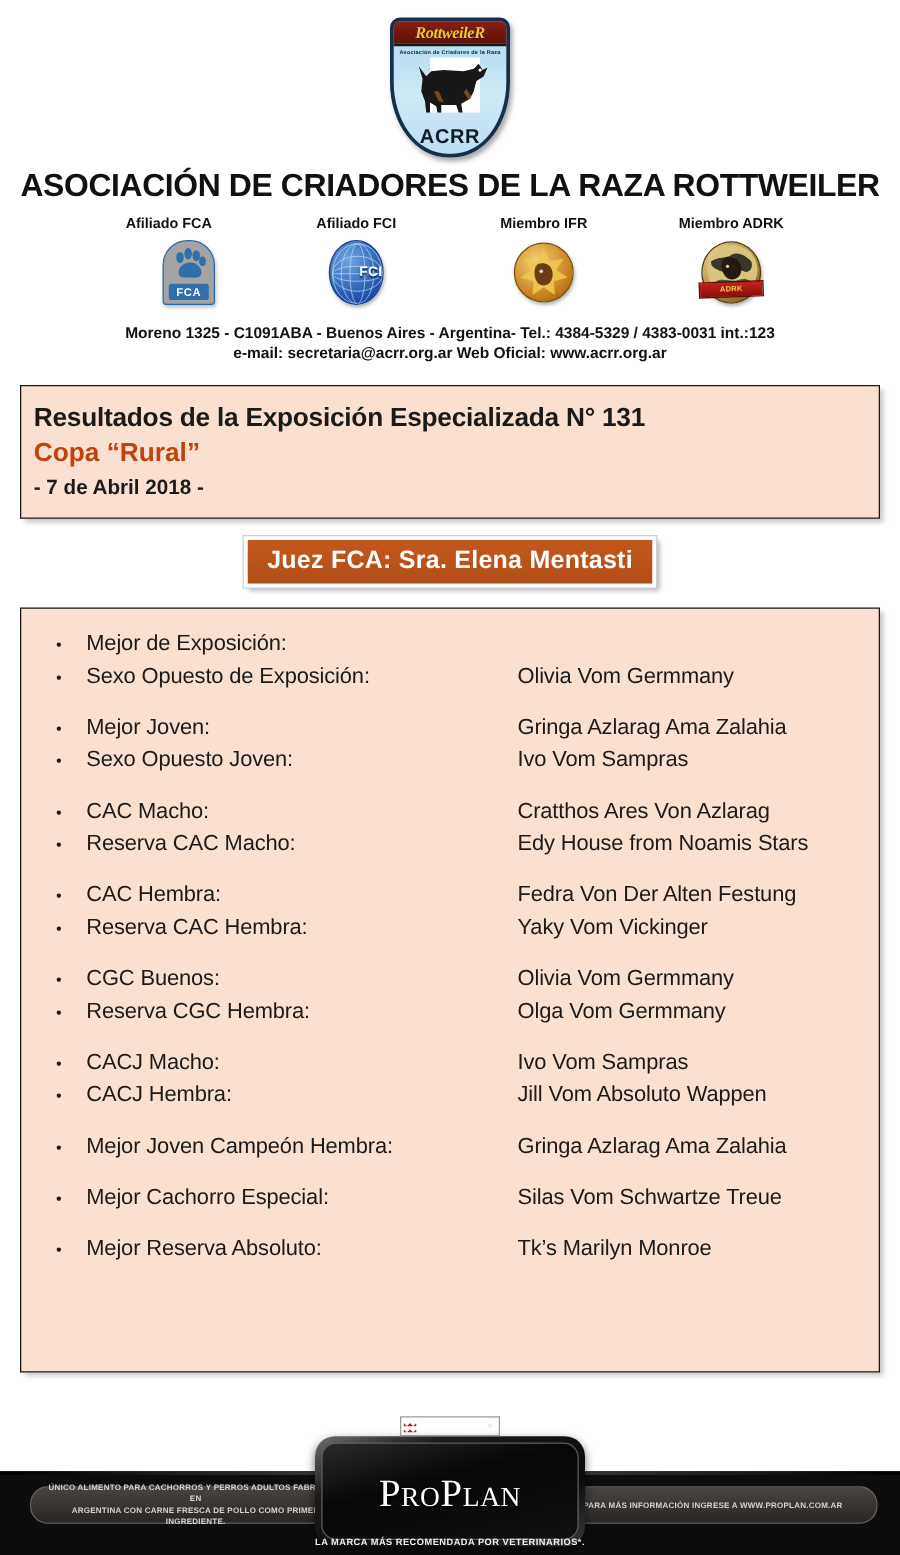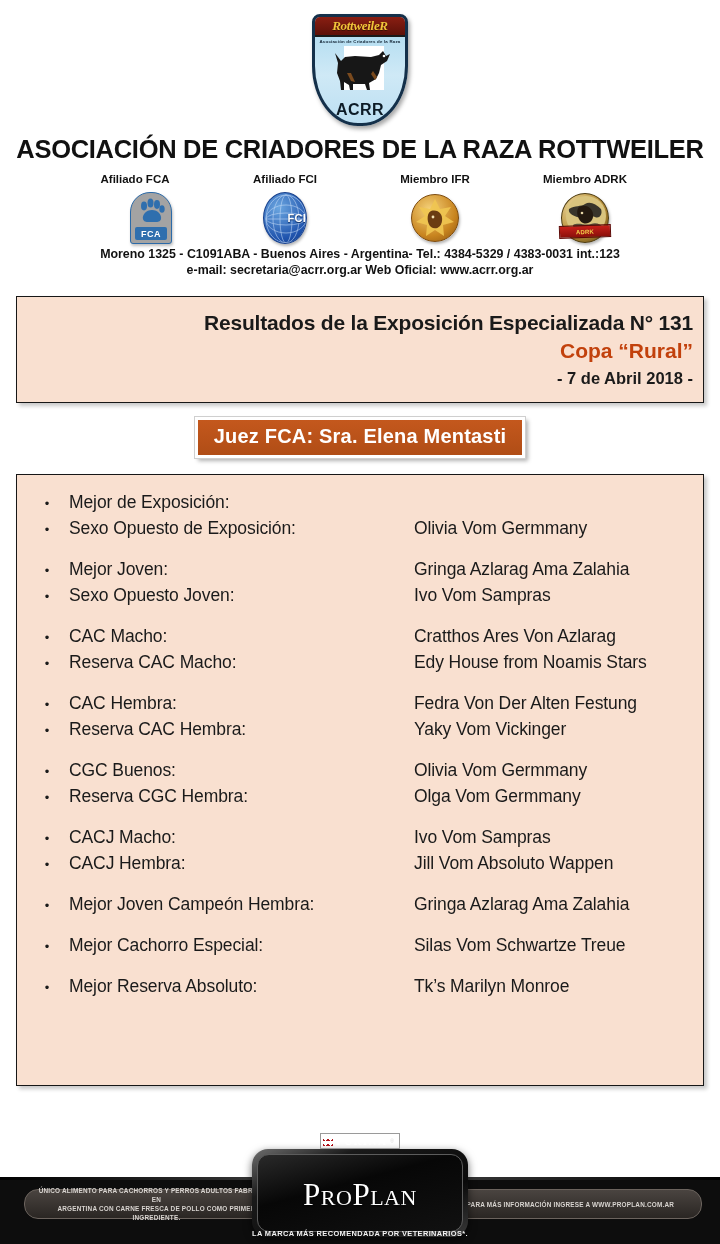--- a/index.html
+++ b/index.html
@@ -117,31 +117,31 @@
   .adrk .band {
     position: absolute; bottom: 4px; left: -3px; right: -3px; height: 13px;
     background: linear-gradient(#c8201a, #8a0f0a);
     border: 1px solid #5d0906;
     display: flex; align-items: center; justify-content: center;
     color: #f2cf4a; font-size: 6px; font-weight: bold; letter-spacing: .2px;
     transform: rotate(-2deg);
   }
 
   .contact {
-    line-height: 16px;
+    margin-top: 12px; line-height: 16px;
     font-size: 12.4px; font-weight: bold; color: #111;
   }
 
   
   .panel {
     margin: 18px 16px 0 16px;
     background: #f9e0d0;
     border: 1.5px solid #171717;
     box-shadow: 3px 3px 4px rgba(0,0,0,.22);
-    text-align: right;
+    text-align: left;
     padding: 14px 10px 14px 10px;
   }
   .panel .line1 { font-size: 21px; font-weight: bold; color: #1a1a1a; letter-spacing: -.2px; }
   .panel .line2 { font-size: 21px; font-weight: bold; color: #c2410c; margin-top: 4px; }
   .panel .line3 { font-size: 16.5px; font-weight: bold; color: #1a1a1a; margin-top: 6px; }
 
   
   .judge-row { display: flex; justify-content: center; margin-top: 14px; }
   .judge {
     background: linear-gradient(#c4581d, #b04d16);

